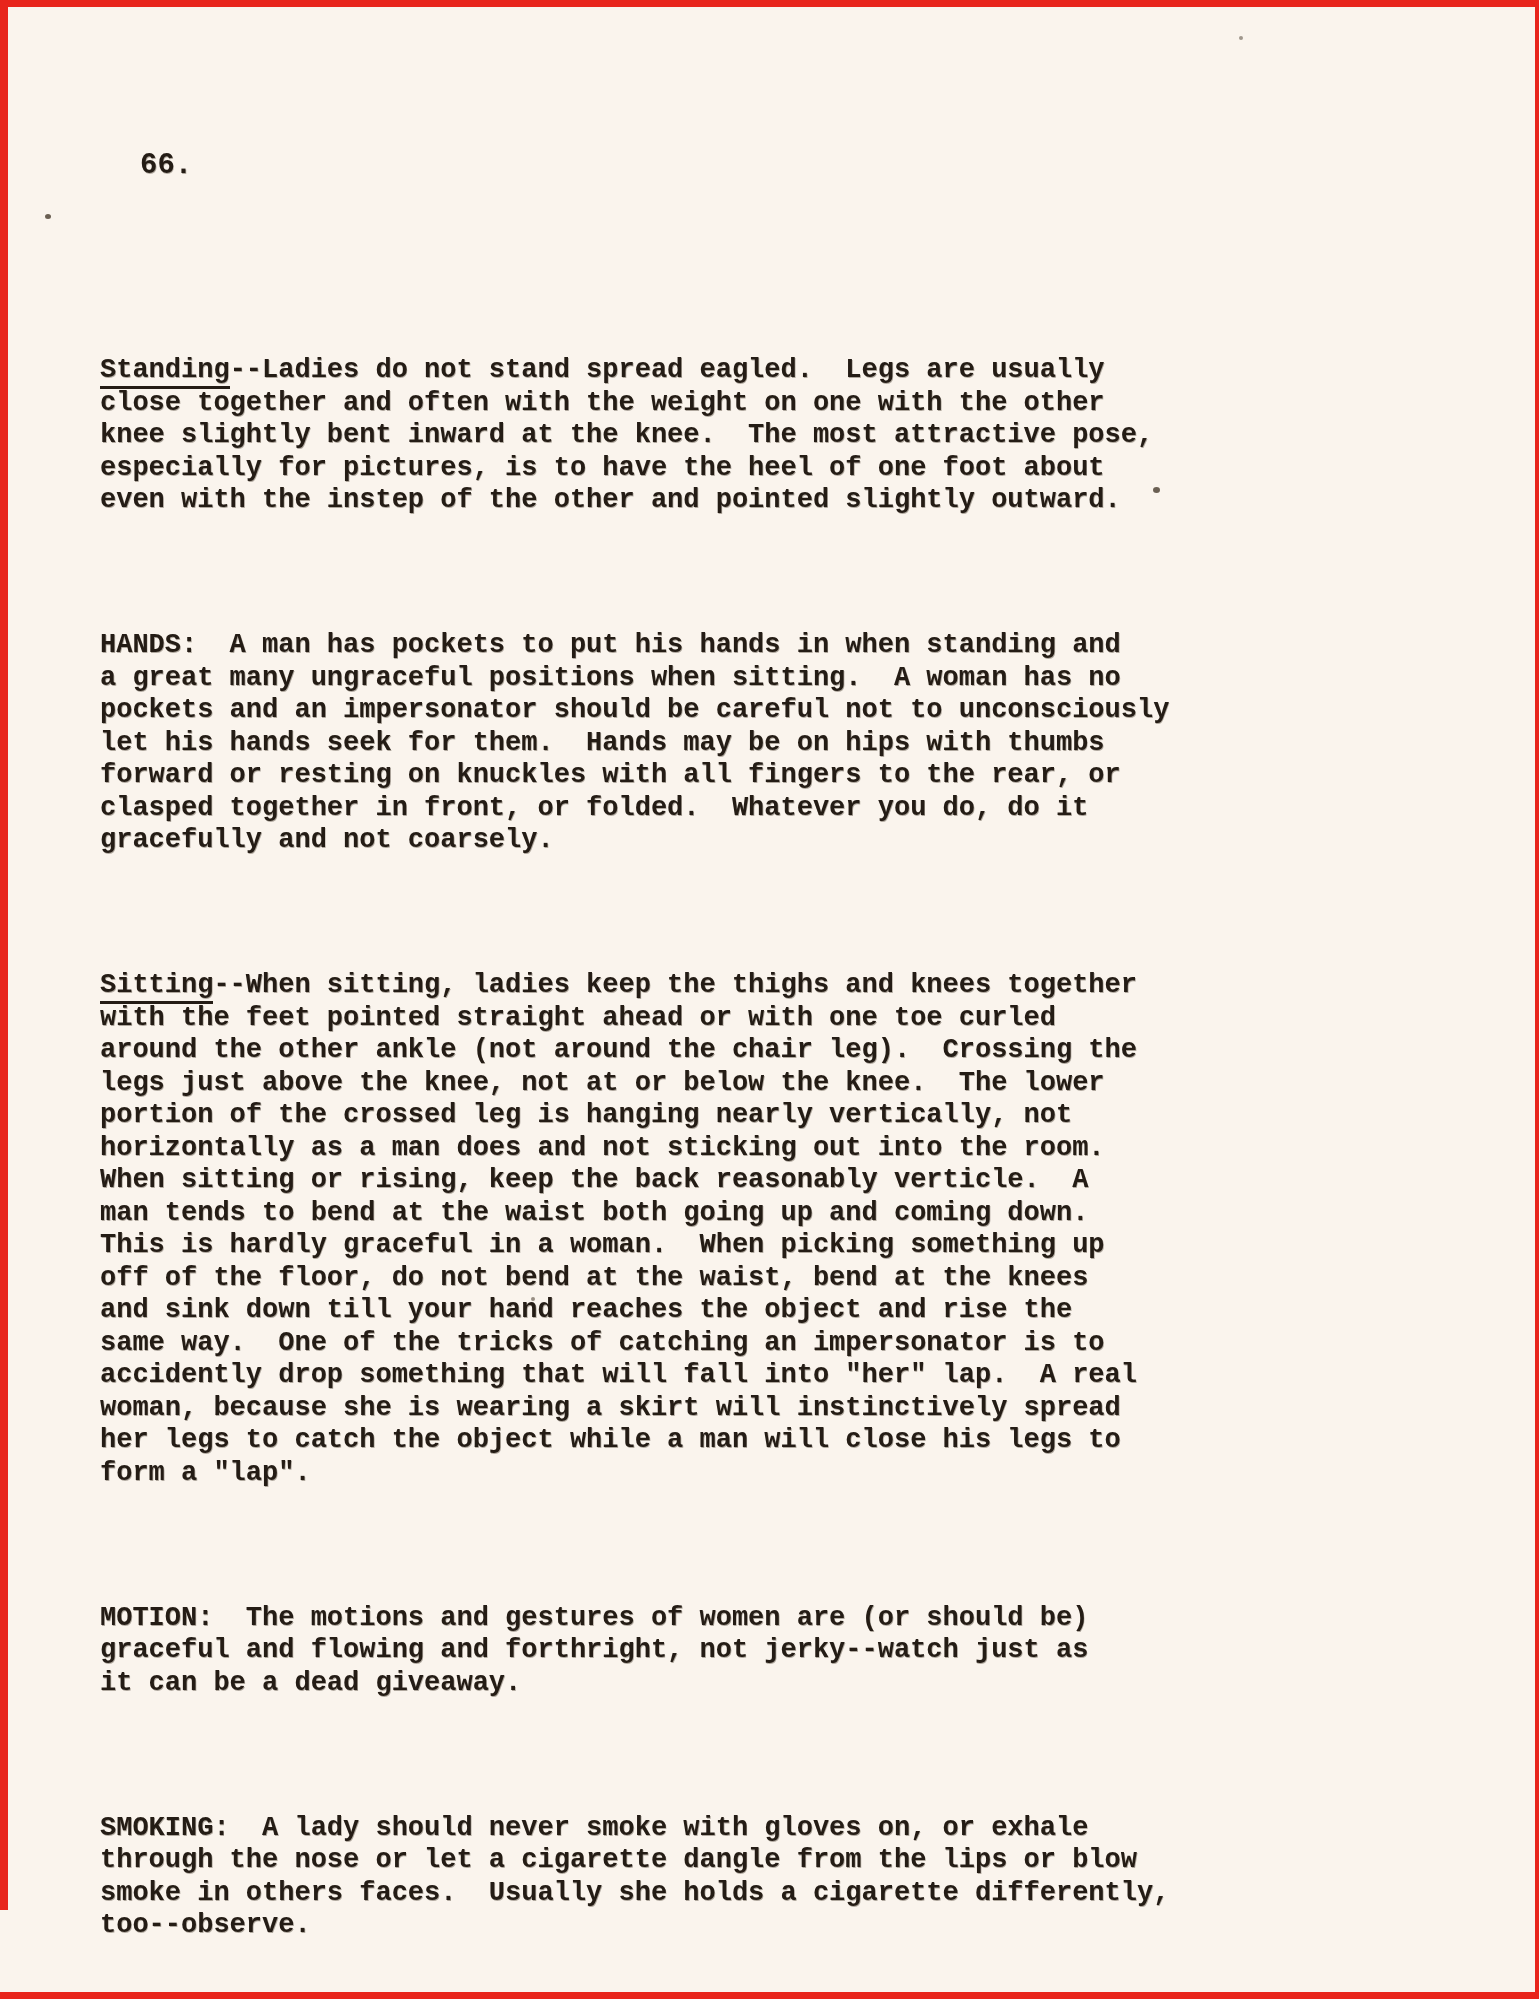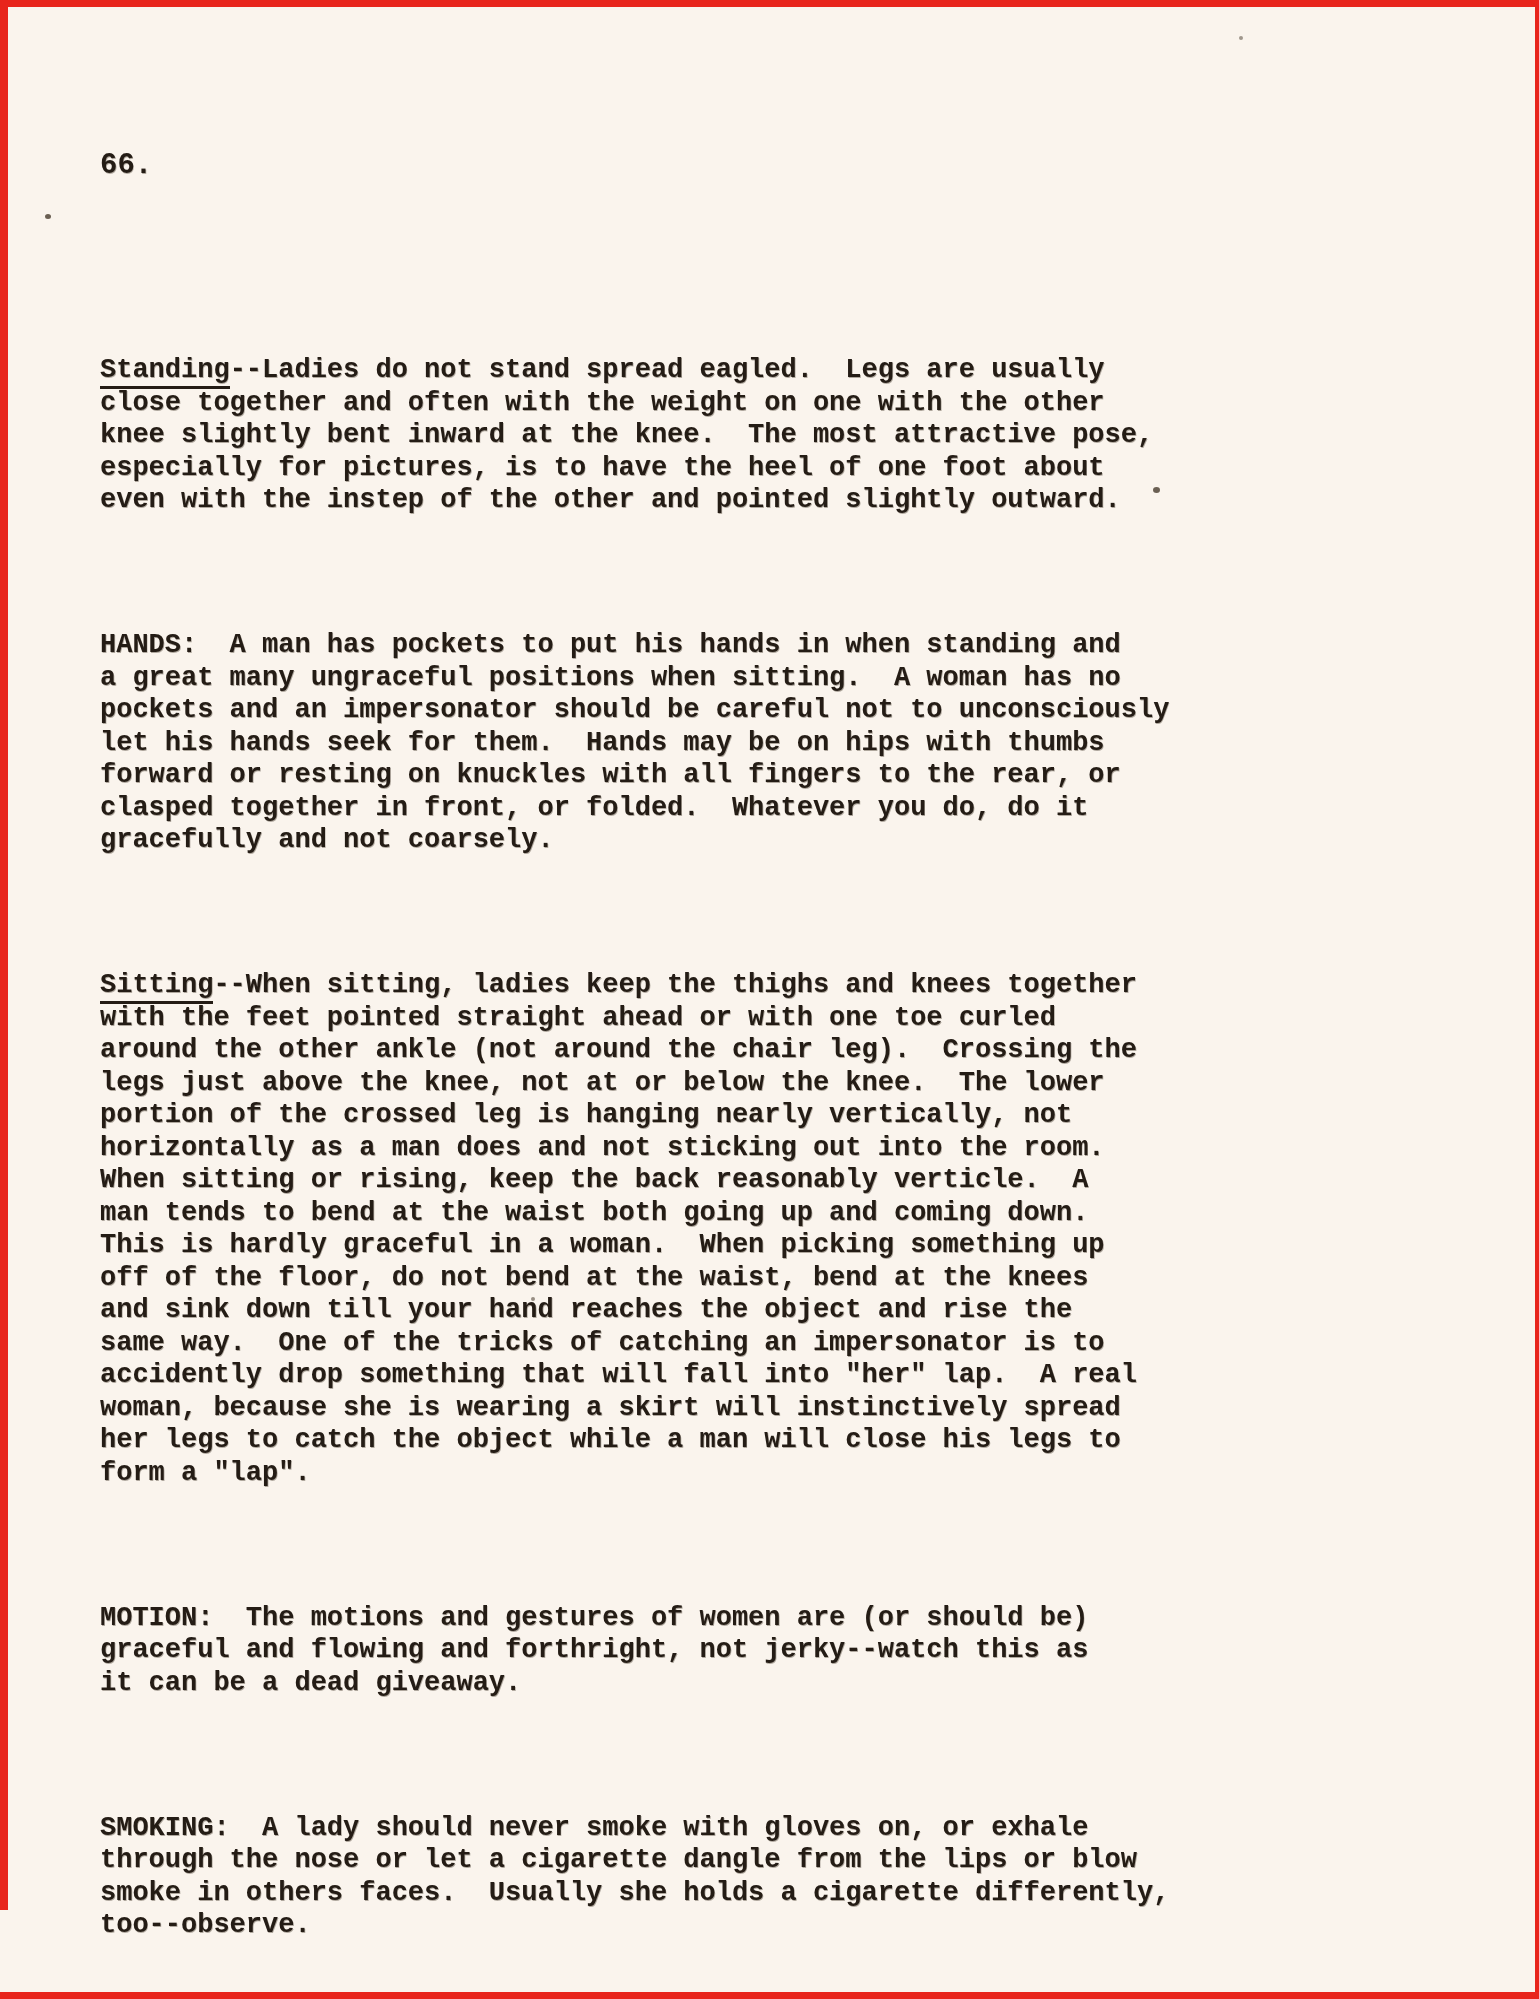--- a/index.html
+++ b/index.html
@@ -22,20 +22,21 @@
     left: 100px;
     top: 52px;
     font-size: 27px;
     line-height: 32.5px;
     white-space: pre;
     text-shadow: 0.7px 0.7px 0 rgba(35, 22, 10, 0.35);
   }
   .page-number {
     font-size: 29px;
     margin-bottom: 42px;
+    margin-left: 40px;
   }
   .para {
     margin-bottom: 15px;
   }
   .head.underline {
     border-bottom: 3px solid #241c15;
     padding-bottom: 1px;
   }
   
   .edge {
@@ -103,21 +104,21 @@
 This is hardly graceful in a woman.  When picking something up
 off of the floor, do not bend at the waist, bend at the knees
 and sink down till your hand reaches the object and rise the
 same way.  One of the tricks of catching an impersonator is to
 accidently drop something that will fall into "her" lap.  A real
 woman, because she is wearing a skirt will instinctively spread
 her legs to catch the object while a man will close his legs to
 form a "lap".</span></div>
 
     <div class="para"><span class="head"></span><span class="body">MOTION:  The motions and gestures of women are (or should be)
-graceful and flowing and forthright, not jerky--watch this as
+graceful and flowing and forthright, not jerky--watch just as
 it can be a dead giveaway.</span></div>
 
     <div class="para"><span class="head"></span><span class="body">SMOKING:  A lady should never smoke with gloves on, or exhale
 through the nose or let a cigarette dangle from the lips or blow
 smoke in others faces.  Usually she holds a cigarette differently,
 too--observe.</span></div>
 
   </div>
 </div>
 

